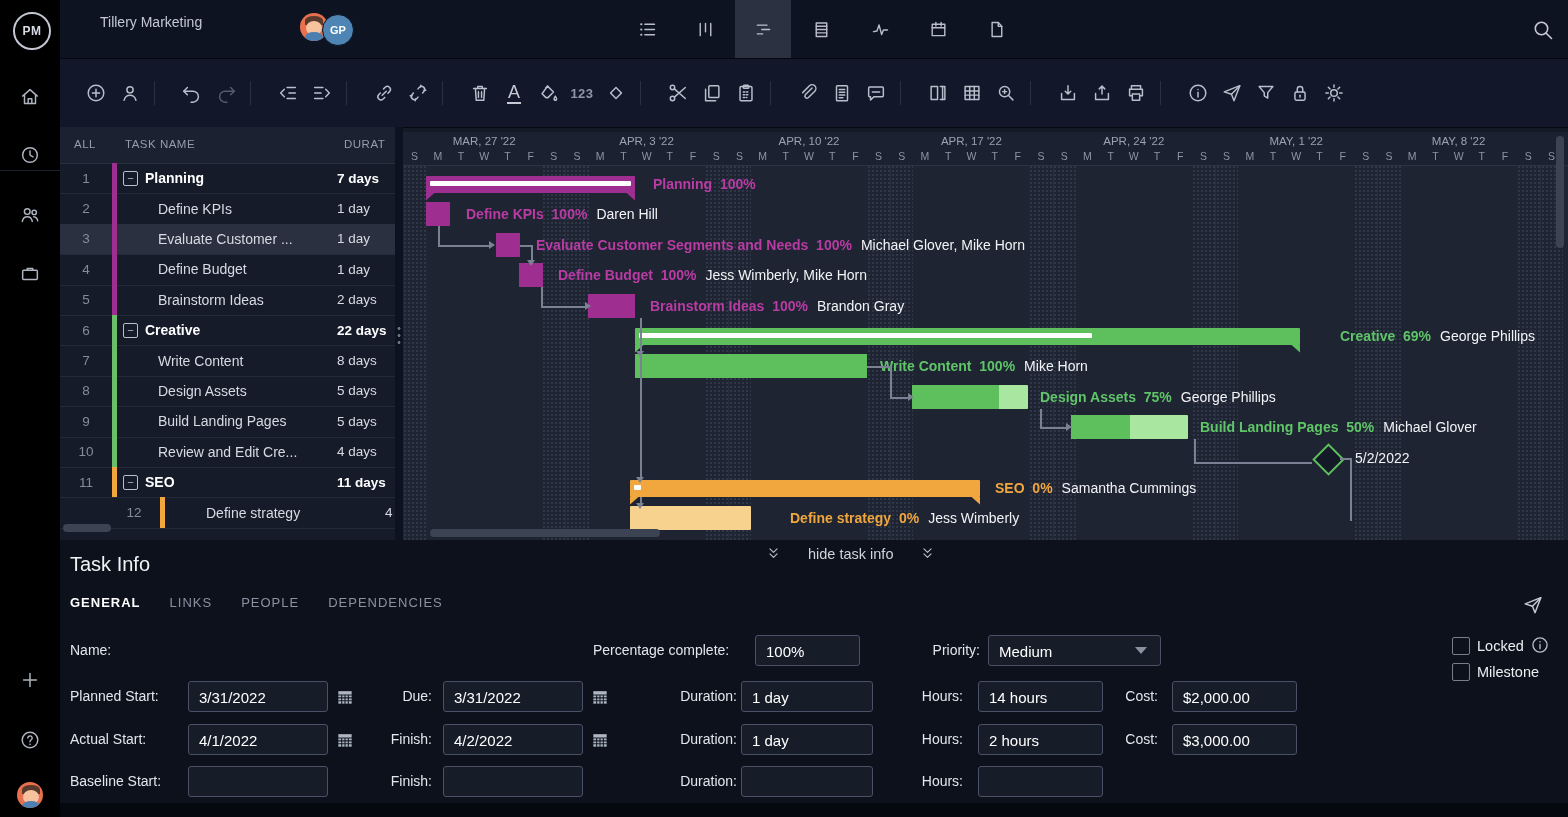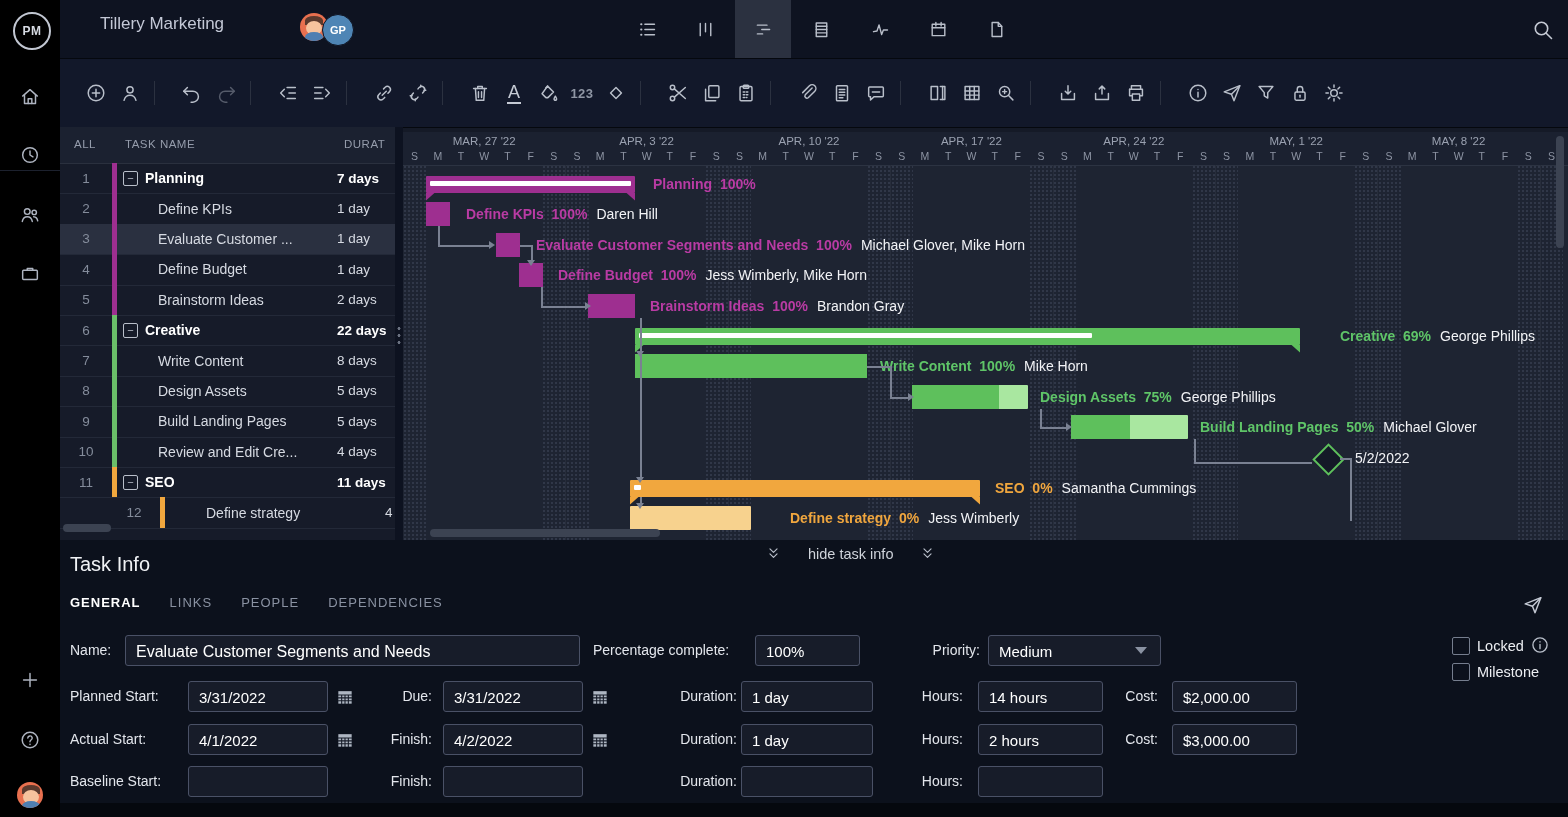--- a/index.html
+++ b/index.html
@@ -13,21 +13,21 @@
   .side-ic{position:absolute;left:0;width:60px;height:44px;display:flex;align-items:center;justify-content:center;color:#aeb4c0;}
   #pm-logo{position:absolute;left:13px;top:12px;width:34px;height:34px;border:2px solid #c2c7d2;border-radius:50%;
            display:flex;align-items:center;justify-content:center;font-size:12px;font-weight:bold;color:#d6dae2;letter-spacing:.5px;}
   .side-div{position:absolute;left:0;width:60px;height:1px;background:#1c212e;}
   .avatar-face{width:28px;height:28px;border-radius:50%;background:#e8704f;position:relative;overflow:hidden;}
   .avatar-face .skin{position:absolute;left:6px;top:8px;width:16px;height:14px;border-radius:50%;background:#f6c39e;}
   .avatar-face .hair{position:absolute;left:5px;top:3px;width:18px;height:9px;border-radius:50% 50% 0 0;background:#5b3a2e;}
   .avatar-face .body{position:absolute;left:5px;top:19px;width:18px;height:10px;border-radius:50% 50% 0 0;background:#4e7fb2;}
   
   #topbar{left:60px;top:0;width:1508px;height:58px;background:#0e1321;z-index:20;border-bottom:1px solid #05080e;}
-  #proj-title{position:absolute;left:40px;top:14px;font-size:17px;color:#c3c8d6;}
+  #proj-title{position:absolute;left:40px;top:14px;font-size:14px;color:#c3c8d6;}
   #hdr-avatars{position:absolute;left:240px;top:13px;width:70px;height:32px;}
   #av-gp{position:absolute;left:22px;top:1px;width:30px;height:30px;border-radius:50%;background:#4e85b5;color:#fff;
          font-size:11px;font-weight:bold;display:flex;align-items:center;justify-content:center;border:1px solid #0e1321;}
   .view-tab{position:absolute;top:0;width:56px;height:58px;display:flex;align-items:center;justify-content:center;color:#aab0bd;}
   .view-tab.sel{background:#2b3140;}
   #search-btn{position:absolute;right:12px;top:17px;width:26px;height:26px;color:#c5cad4;}
   
   #toolbar{left:60px;top:59px;width:1508px;height:68px;background:#12182a;border-bottom:1px solid #05080e;}
   .tb-ic{position:absolute;top:20px;width:28px;height:28px;}
   .tb-sep{position:absolute;top:22px;width:1px;height:24px;background:#2b3140;}
@@ -709,21 +709,20 @@
         <div class="ptab">DEPENDENCIES</div>
       </div>
     <div id="send-top" class="ico">
         <svg width="22" height="22" viewBox="0 0 24 24" fill="none" stroke="currentColor" stroke-width="1.6" stroke-linecap="round" stroke-linejoin="round">
           <path d="M3.5 10.8L20.5 4l-6.3 16.5-2.8-7.2z"></path>
           <path d="M20.5 4L11.4 13.3"></path>
         </svg>
       </div>
 
     <div class="fld-label" style="left:10px;top:95px">Name:</div>
-    <div class="fld-input" style="left:65px;top:95px;width:455px;font-size:16px">Evaluate Customer Segments and Needs</div>
     <div class="fld-label" style="left:533px;top:95px">Percentage complete:</div>
     <div class="fld-input" style="left:695px;top:95px;width:105px">100%</div>
     <div class="fld-label ra" style="left:840px;top:95px;width:80px">Priority:</div>
     <div class="fld-input" style="left:928px;top:95px;width:173px">Medium</div>
     <div class="sel-chev" style="left:1075px;top:107px"></div>
     <div class="chk" style="left:1392px;top:97px"></div>
     <div class="chk-label" style="left:1417px;top:97px">Locked</div>
     <div class="ico" style="position:absolute;left:1470px;top:95px;width:20px;height:20px" id="locked-info">
         <svg width="22" height="22" viewBox="0 0 24 24" fill="none" stroke="currentColor" stroke-width="1.6" stroke-linecap="round" stroke-linejoin="round">
           <circle cx="12" cy="12" r="8.5"></circle>

